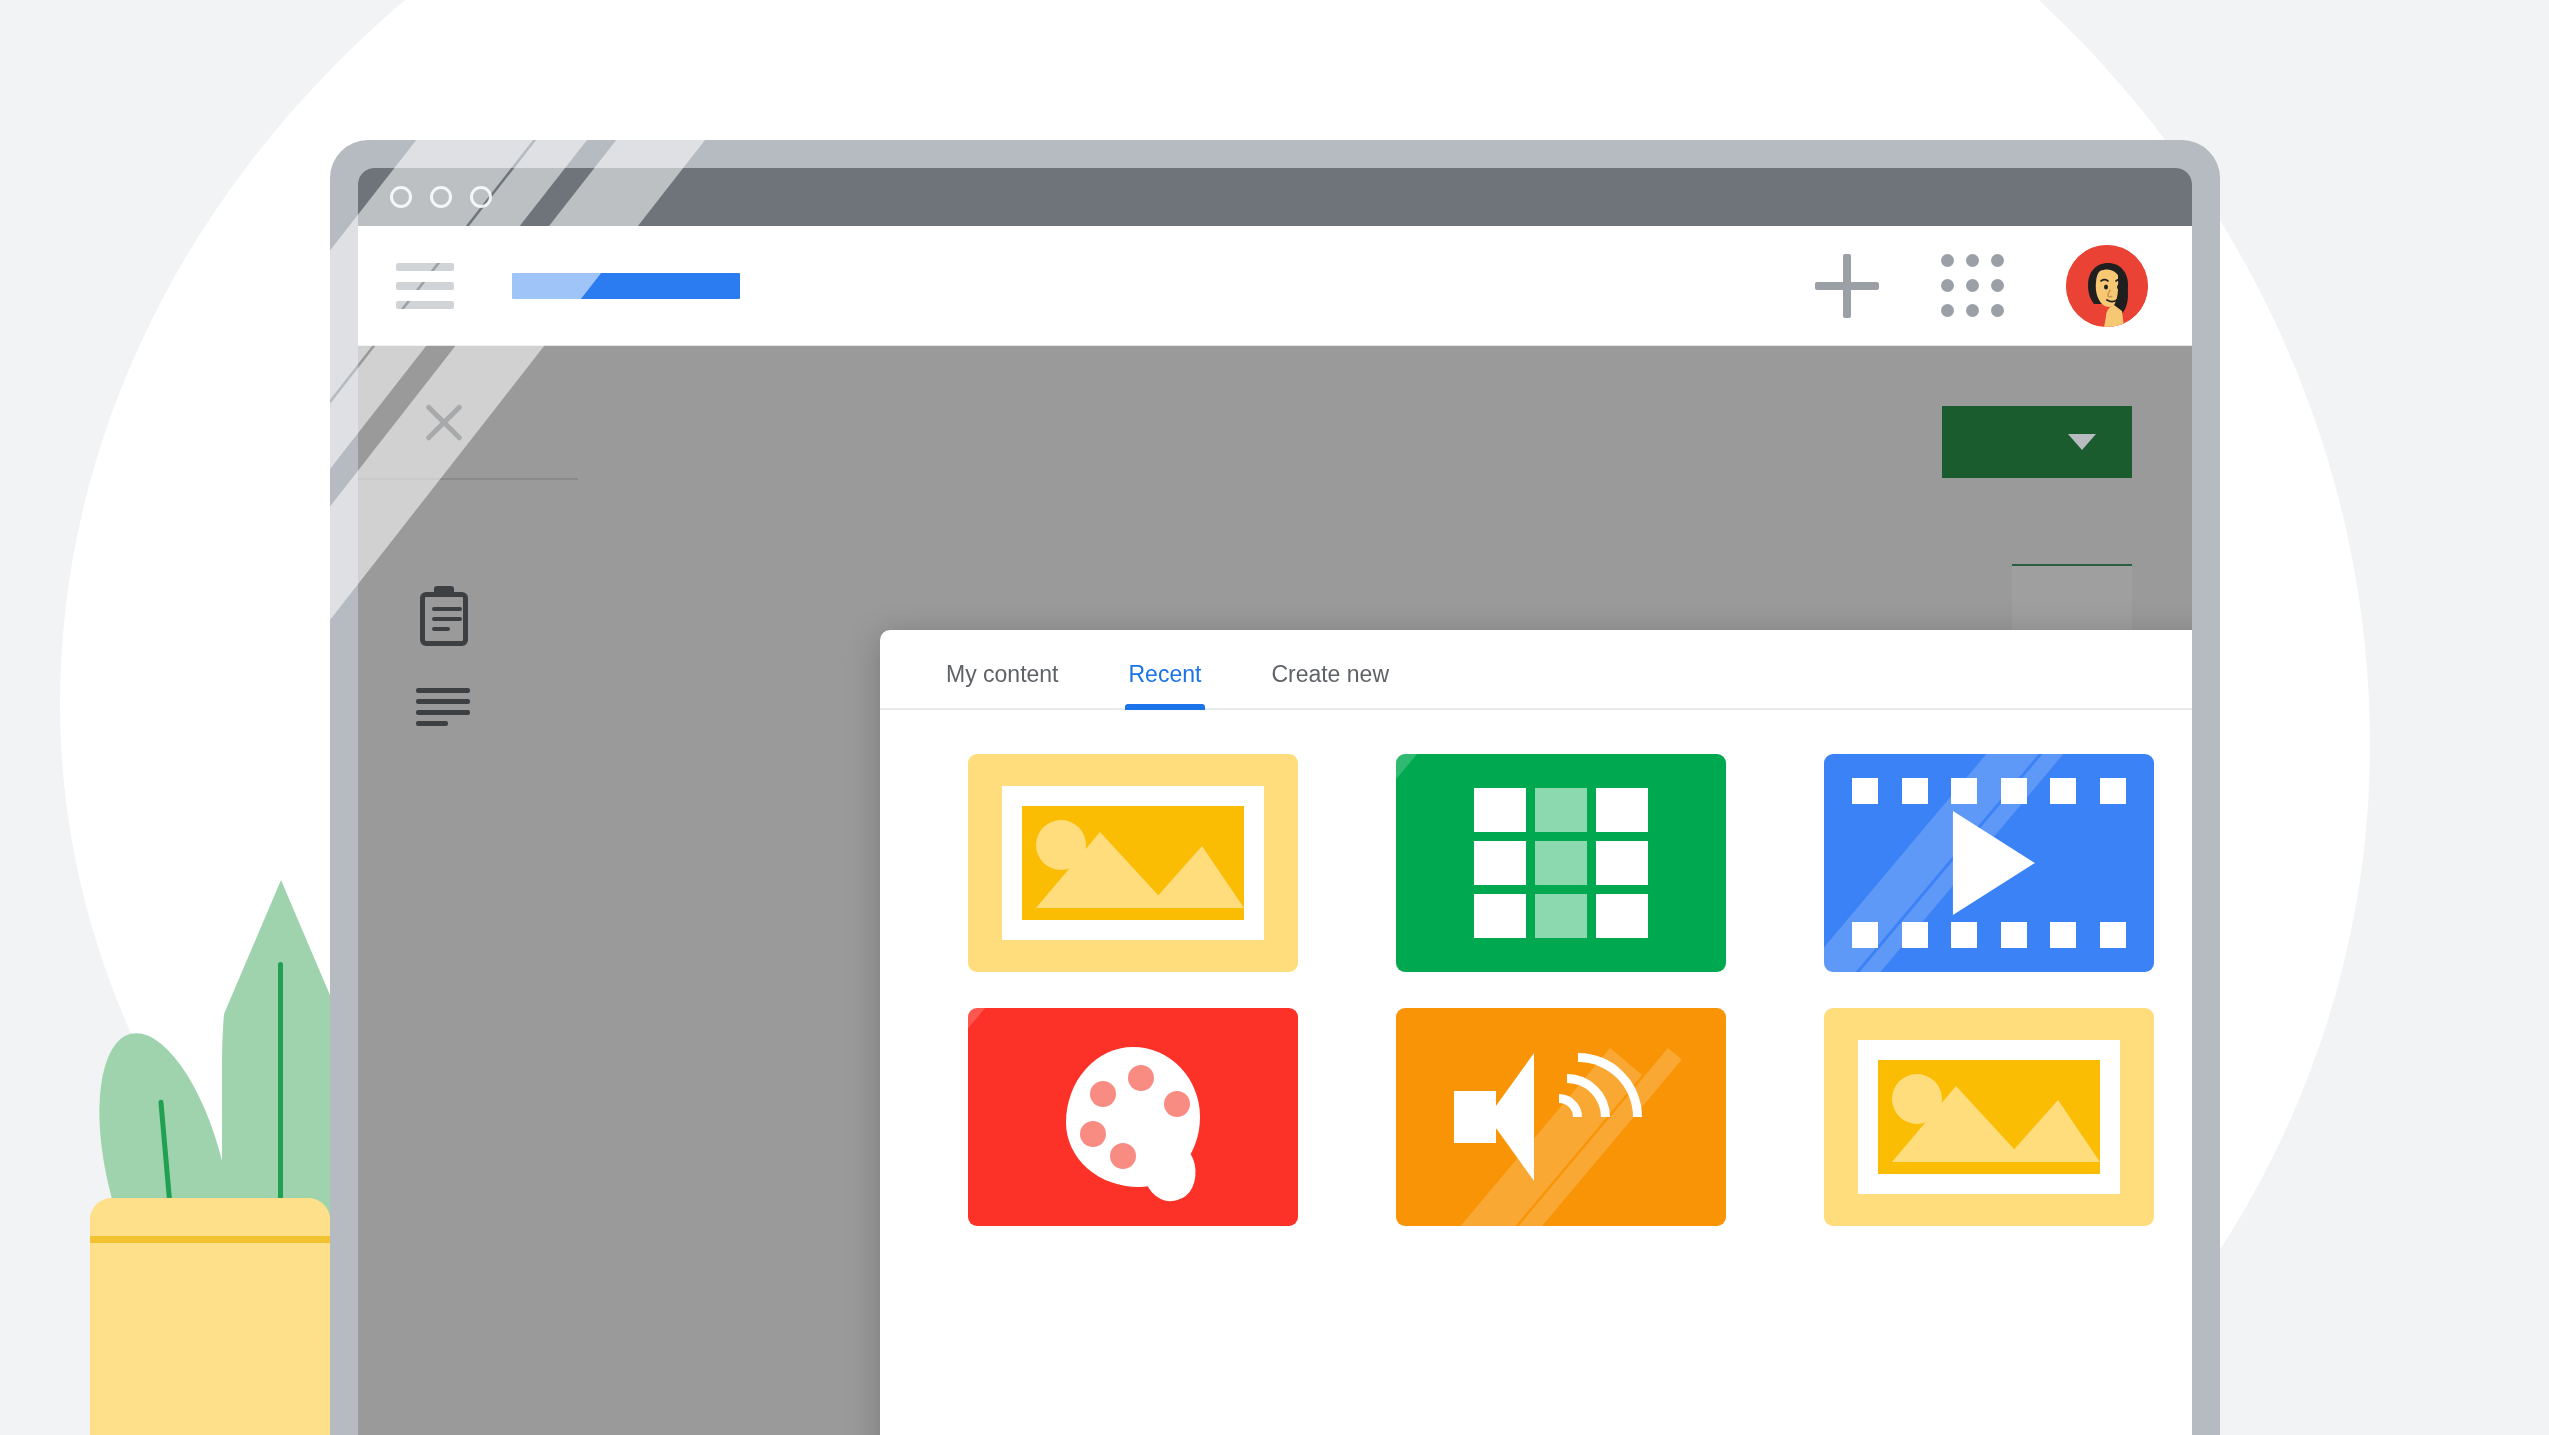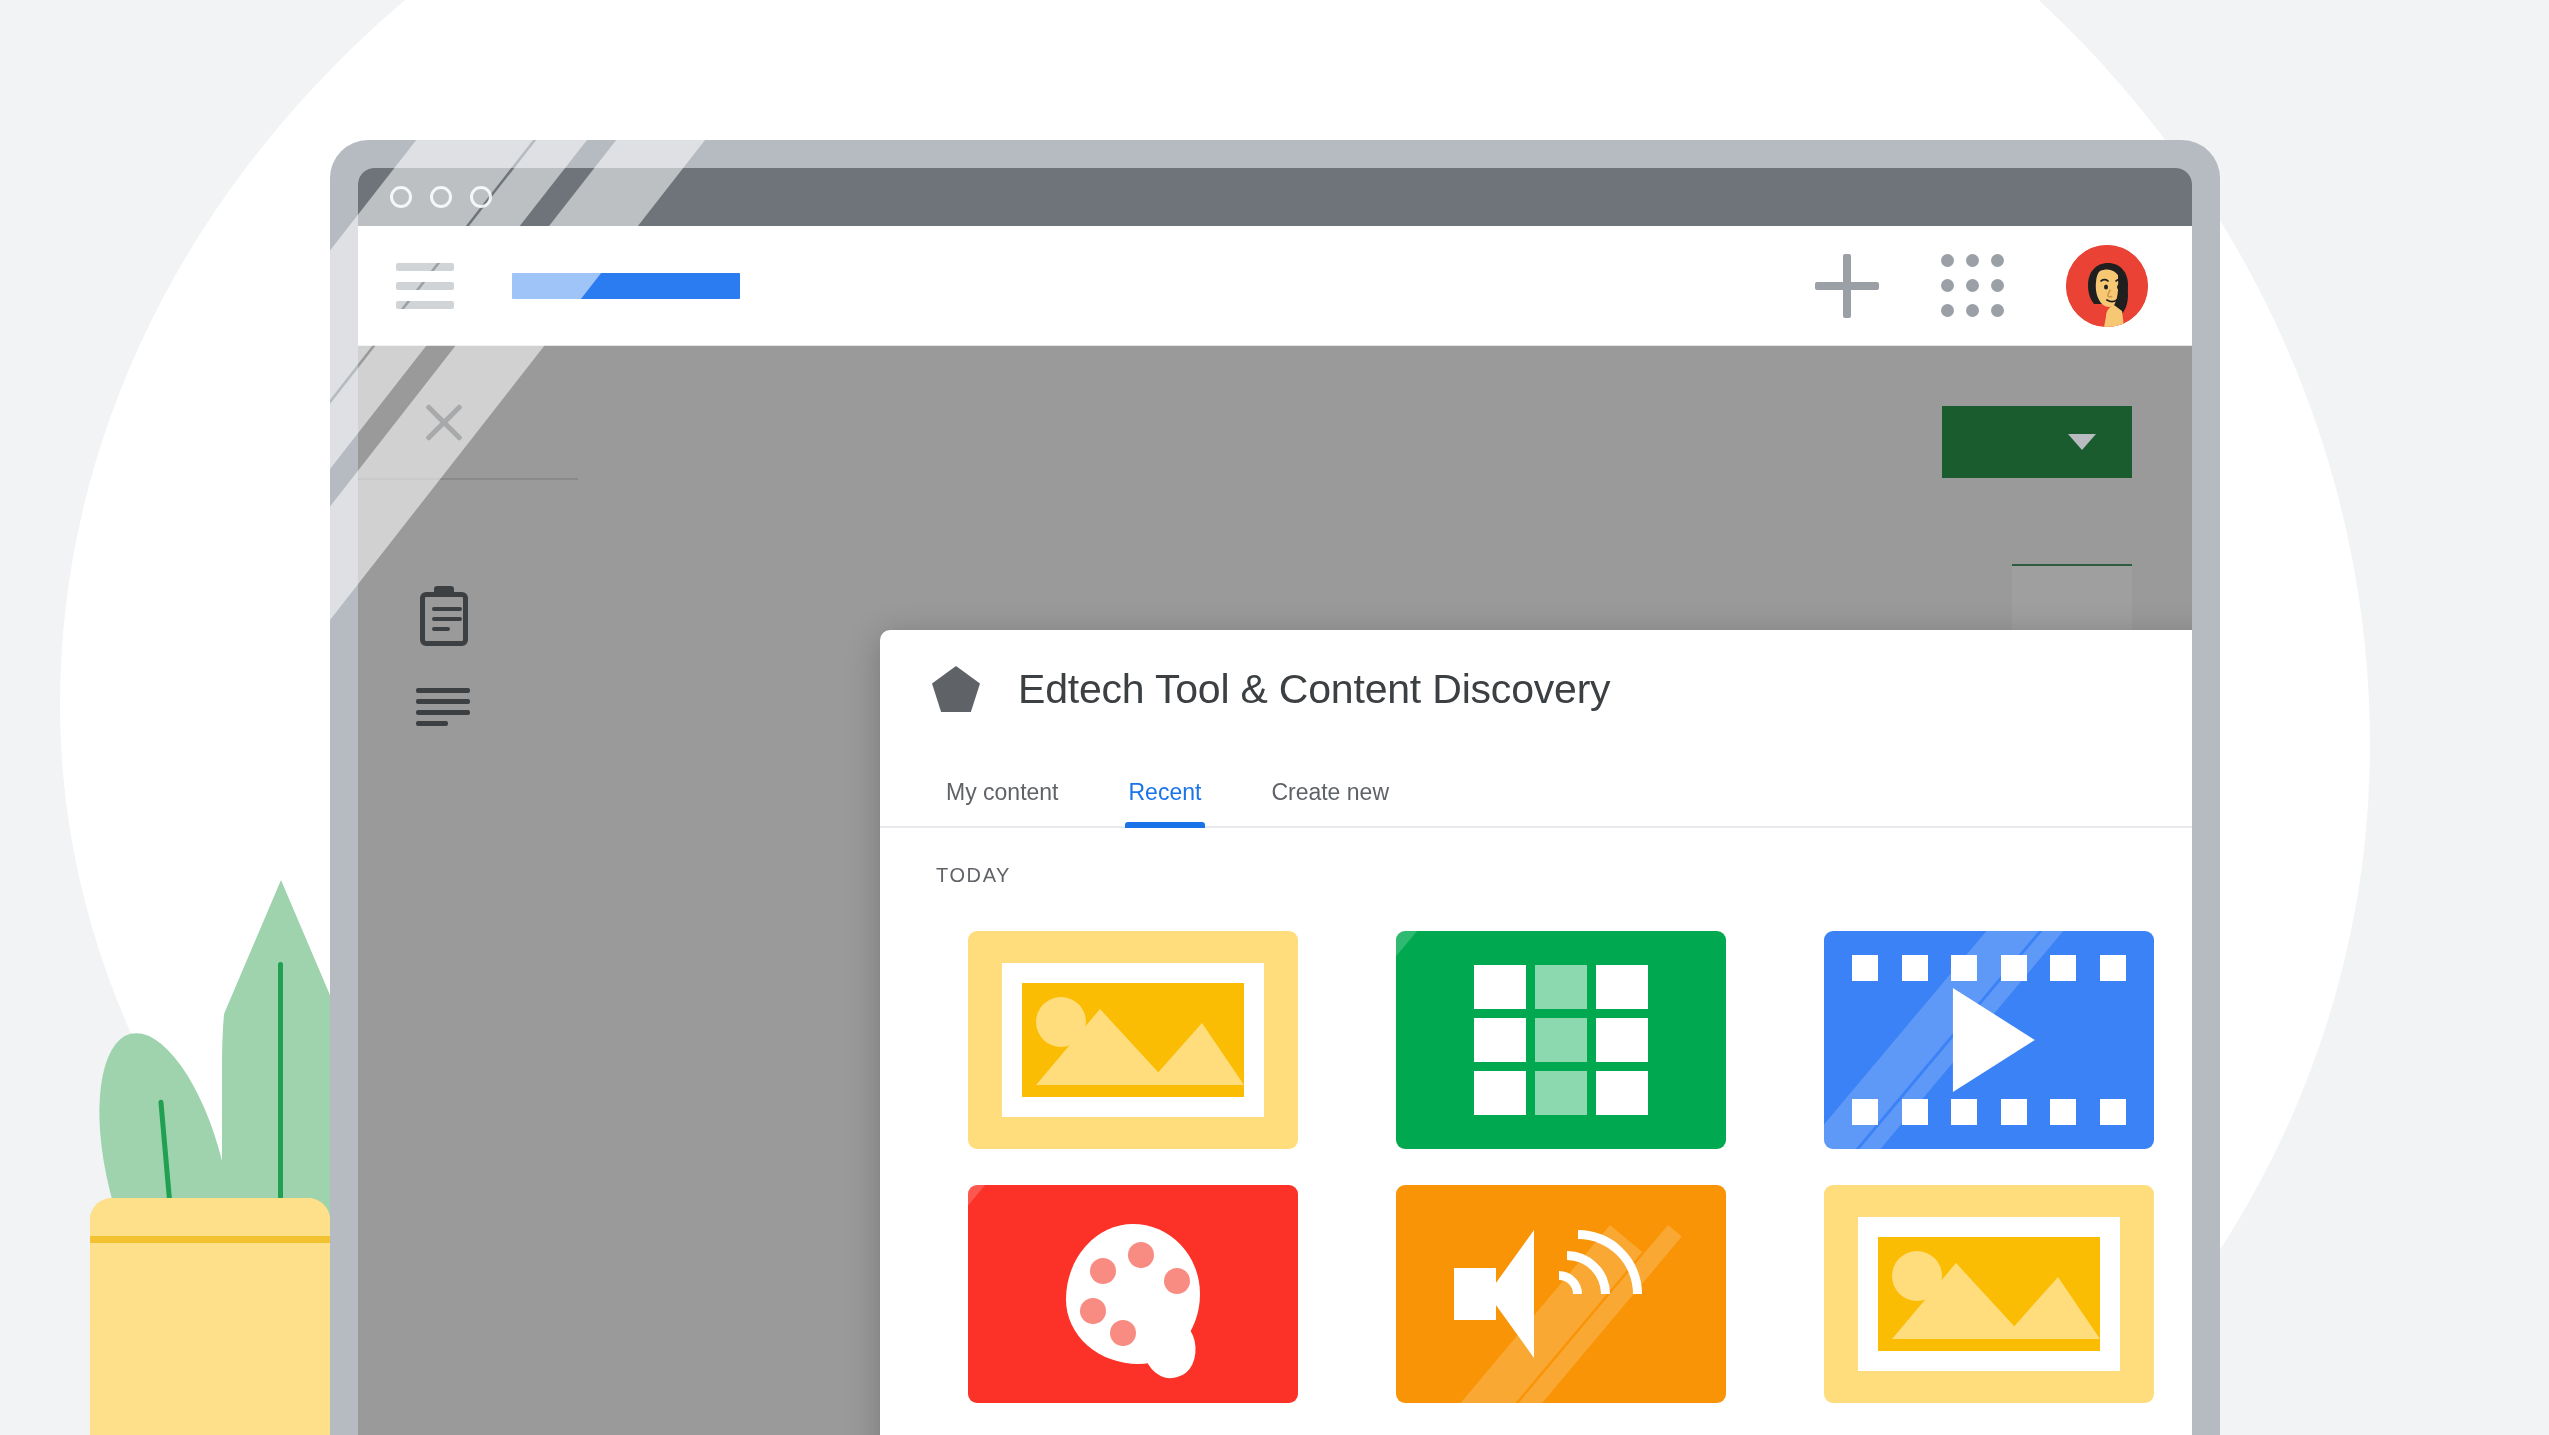--- a/index.html
+++ b/index.html
@@ -380,33 +380,27 @@
           </div>
         </div>
         <div class="green-btn">
           <span class="caret"></span>
         </div>
         <div class="ghost-card" style="top:218px; width:120px; height:250px;"></div>
         <div class="ghost-card" style="top:500px; width:120px; height:240px;"></div>
       </div>
 
       <div class="dialog">
-        <div class="dialog-header">
-          <div class="pentagon"></div>
-          <div class="dialog-title">Edtech Tool &amp; Content Discovery</div>
-
-        </div>
 
         <div class="tabs">
           <div class="tab">My content</div>
           <div class="tab active">Recent</div>
           <div class="tab">Create new</div>
         </div>
 
-        <div class="section-label">TODAY</div>
 
         <div class="tile-grid">
 
           <div class="tile t-image">
             <div class="img-frame">
               <div class="img-inner">
                 <span class="img-sun"></span>
                 <svg width="100%" height="100%" viewBox="0 0 222 114" preserveAspectRatio="none" style="position:absolute;left:0;top:0" aria-hidden="true">
                   <polygon points="125,102 180,40 222,102" fill="#ffdd7d"></polygon>
                   <polygon points="14,102 78,26 148,102" fill="#ffdd7d"></polygon>

